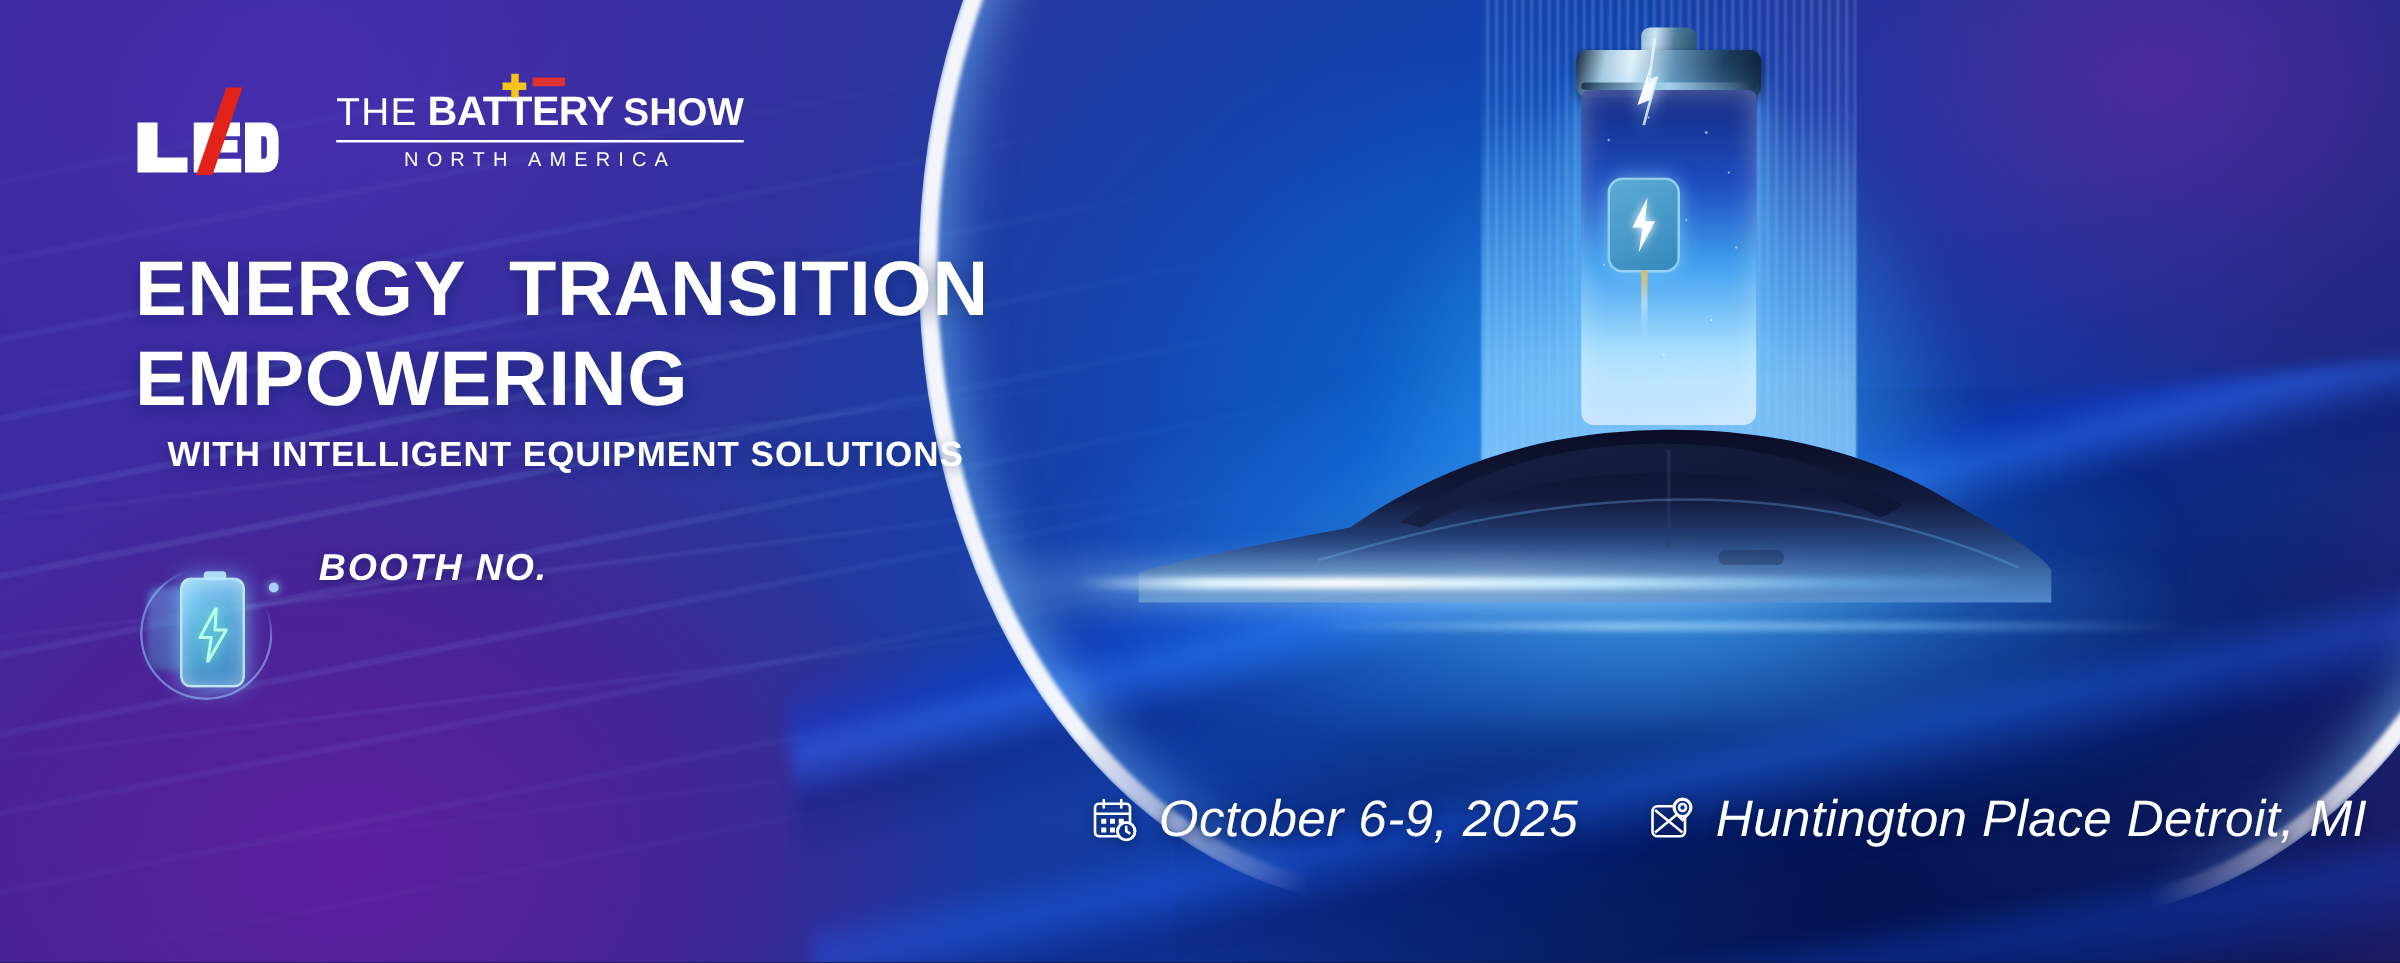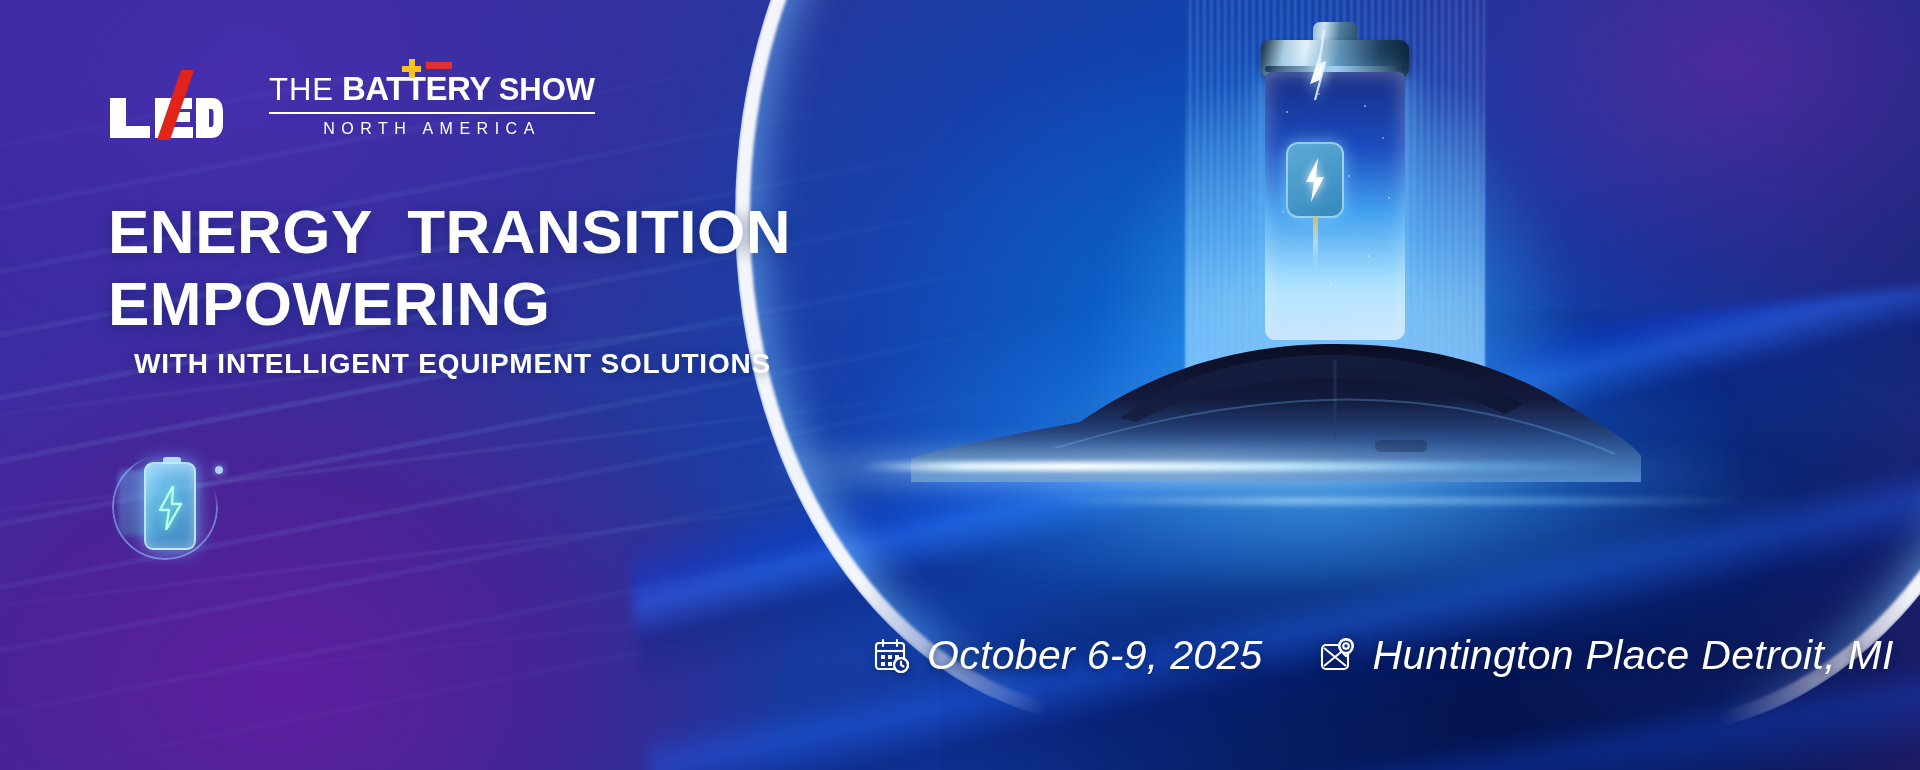--- a/index.html
+++ b/index.html
@@ -443,20 +443,21 @@
       <div class="bi-dot"></div>
       <div class="bi-ghost"></div>
       <div class="bi-cell"></div>
       <div class="bi-spark">
         <svg width="26" height="44" viewBox="0 0 26 44">
           <path d="M16 0 L3 24 L12 24 L9 44 L24 18 L15 18 Z" fill="none" stroke="#b9ffe8" stroke-width="2.4" stroke-linejoin="round"></path>
         </svg>
       </div>
     </div>
     <div class="booth-text">
+      <div class="booth-label">BOOTH NO.</div>
     </div>
   </div>
 
   <div class="info-row">
 
     <div class="info-item">
       <span class="info-icon">
         <svg width="38" height="38" viewBox="0 0 38 38" fill="none" stroke="#ffffff" stroke-width="2.1">
           <rect x="3" y="6" width="28" height="26" rx="3"></rect>
           <path d="M3 14 H31"></path>

